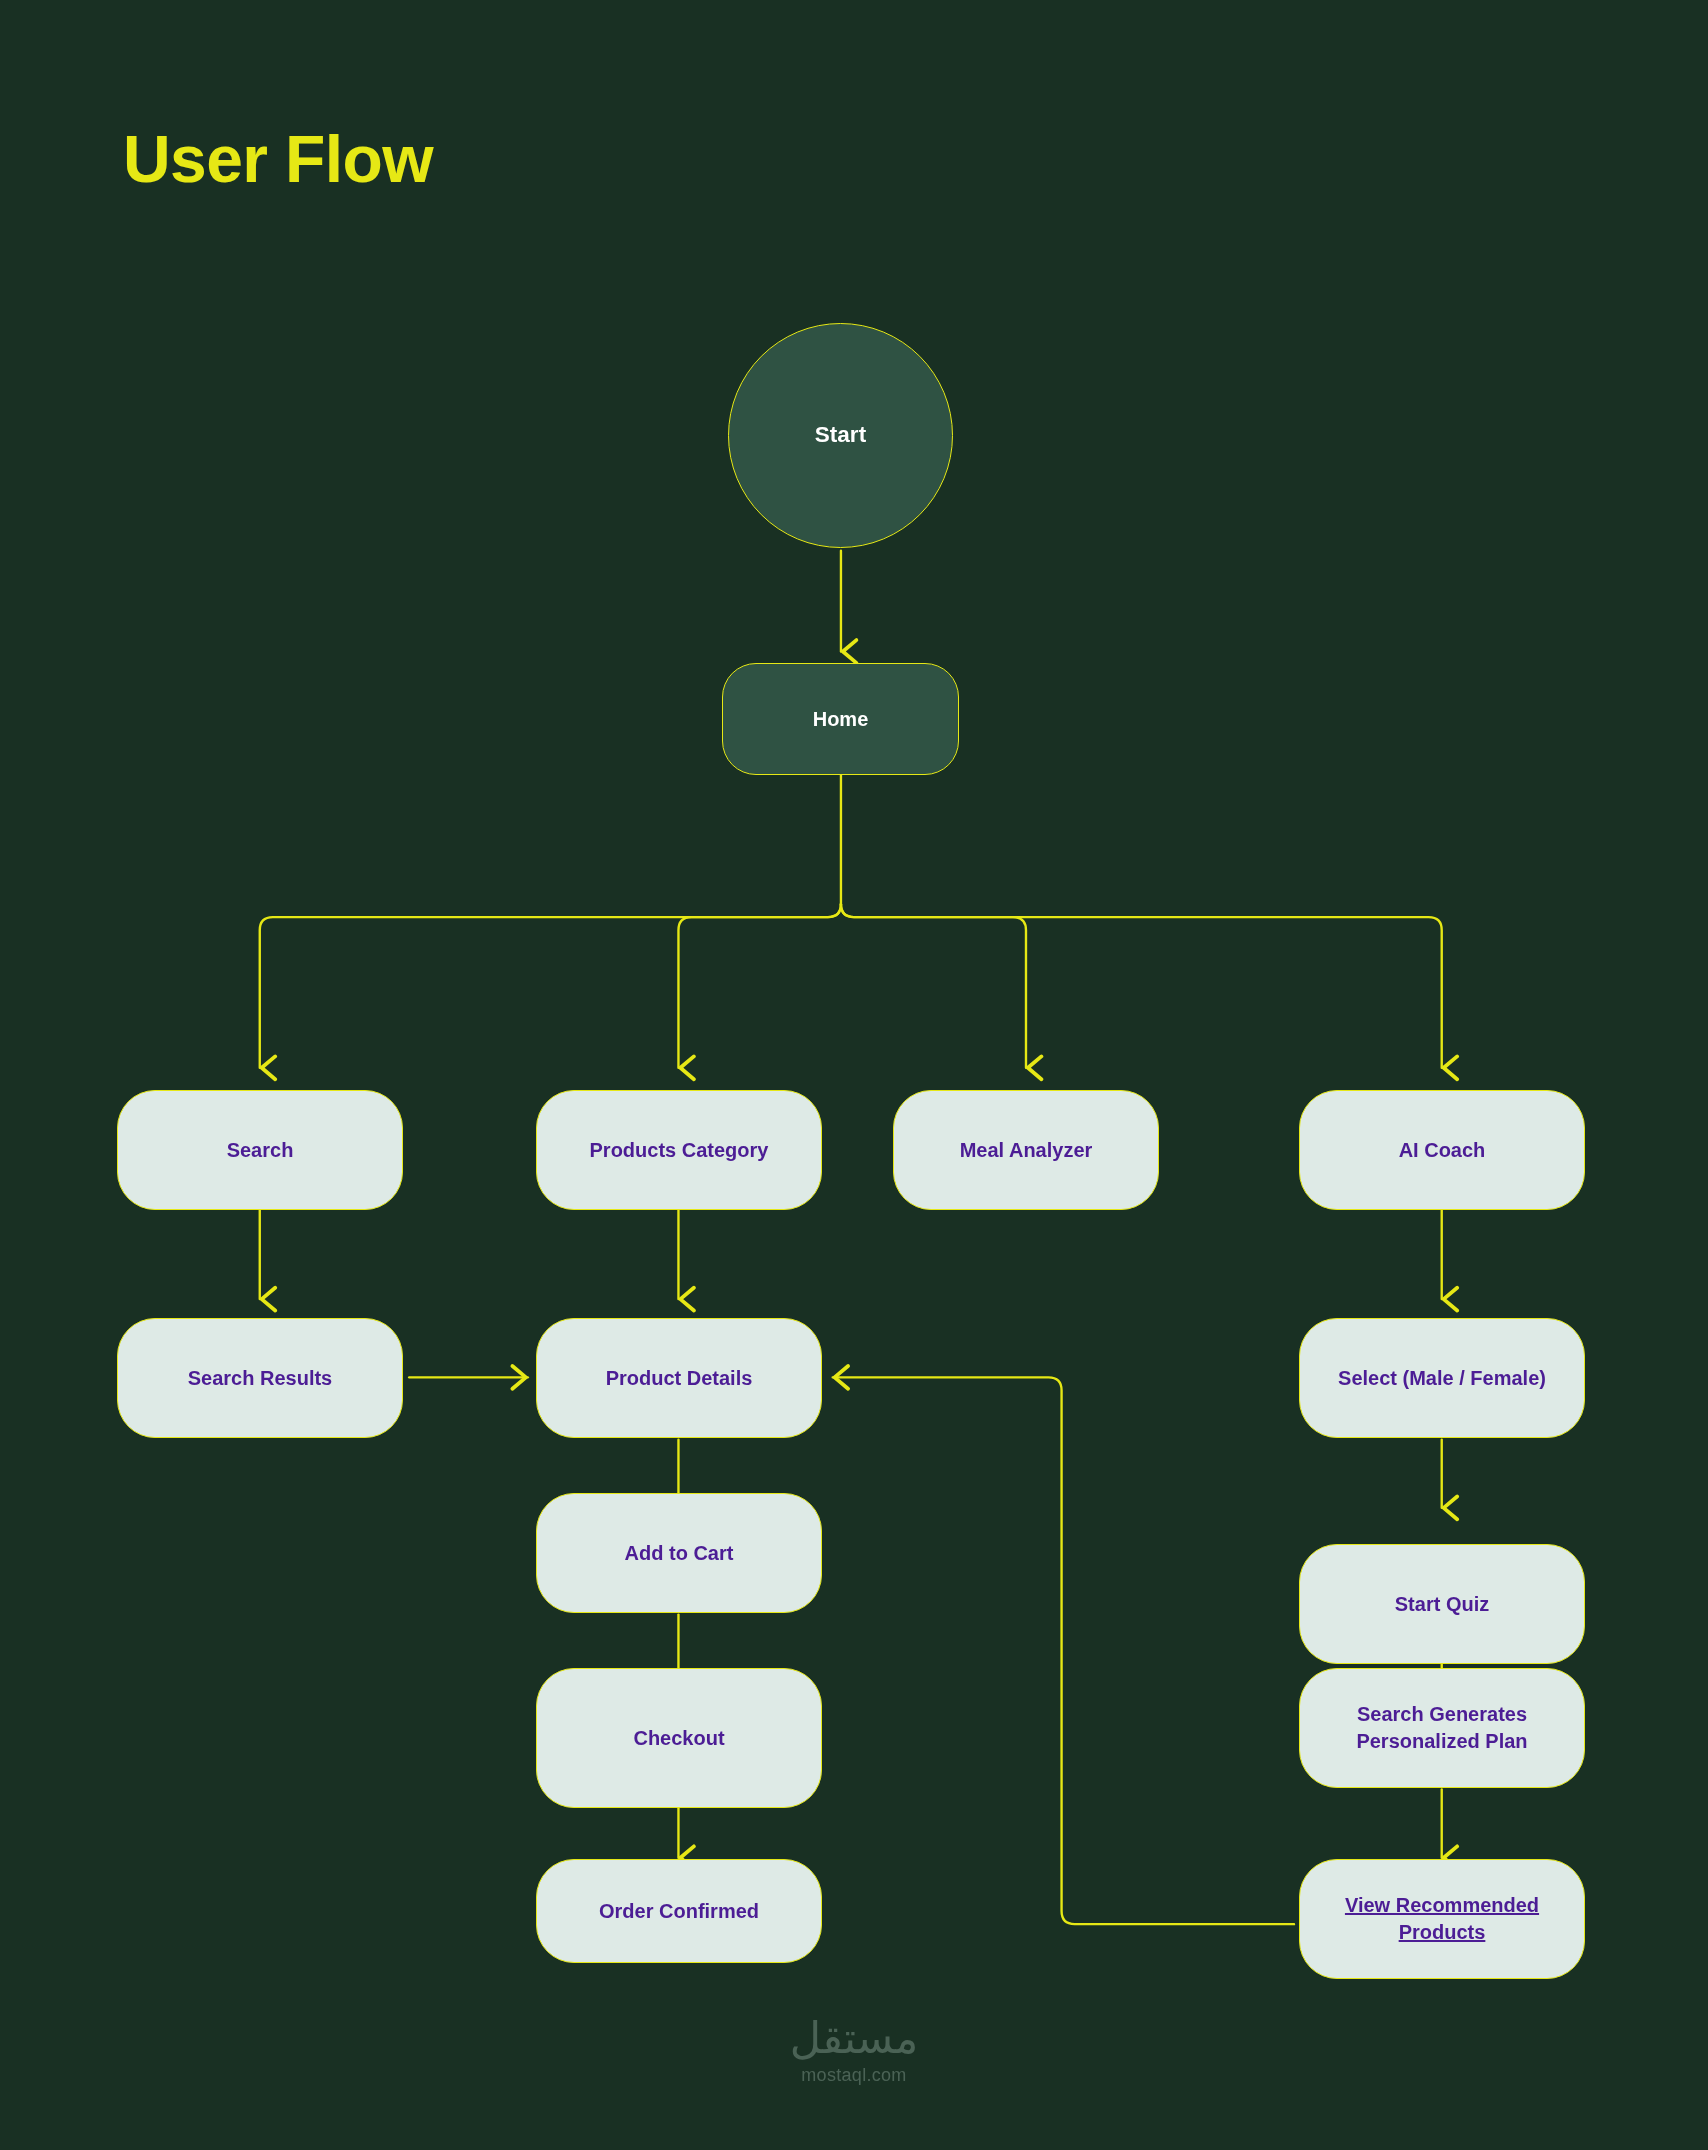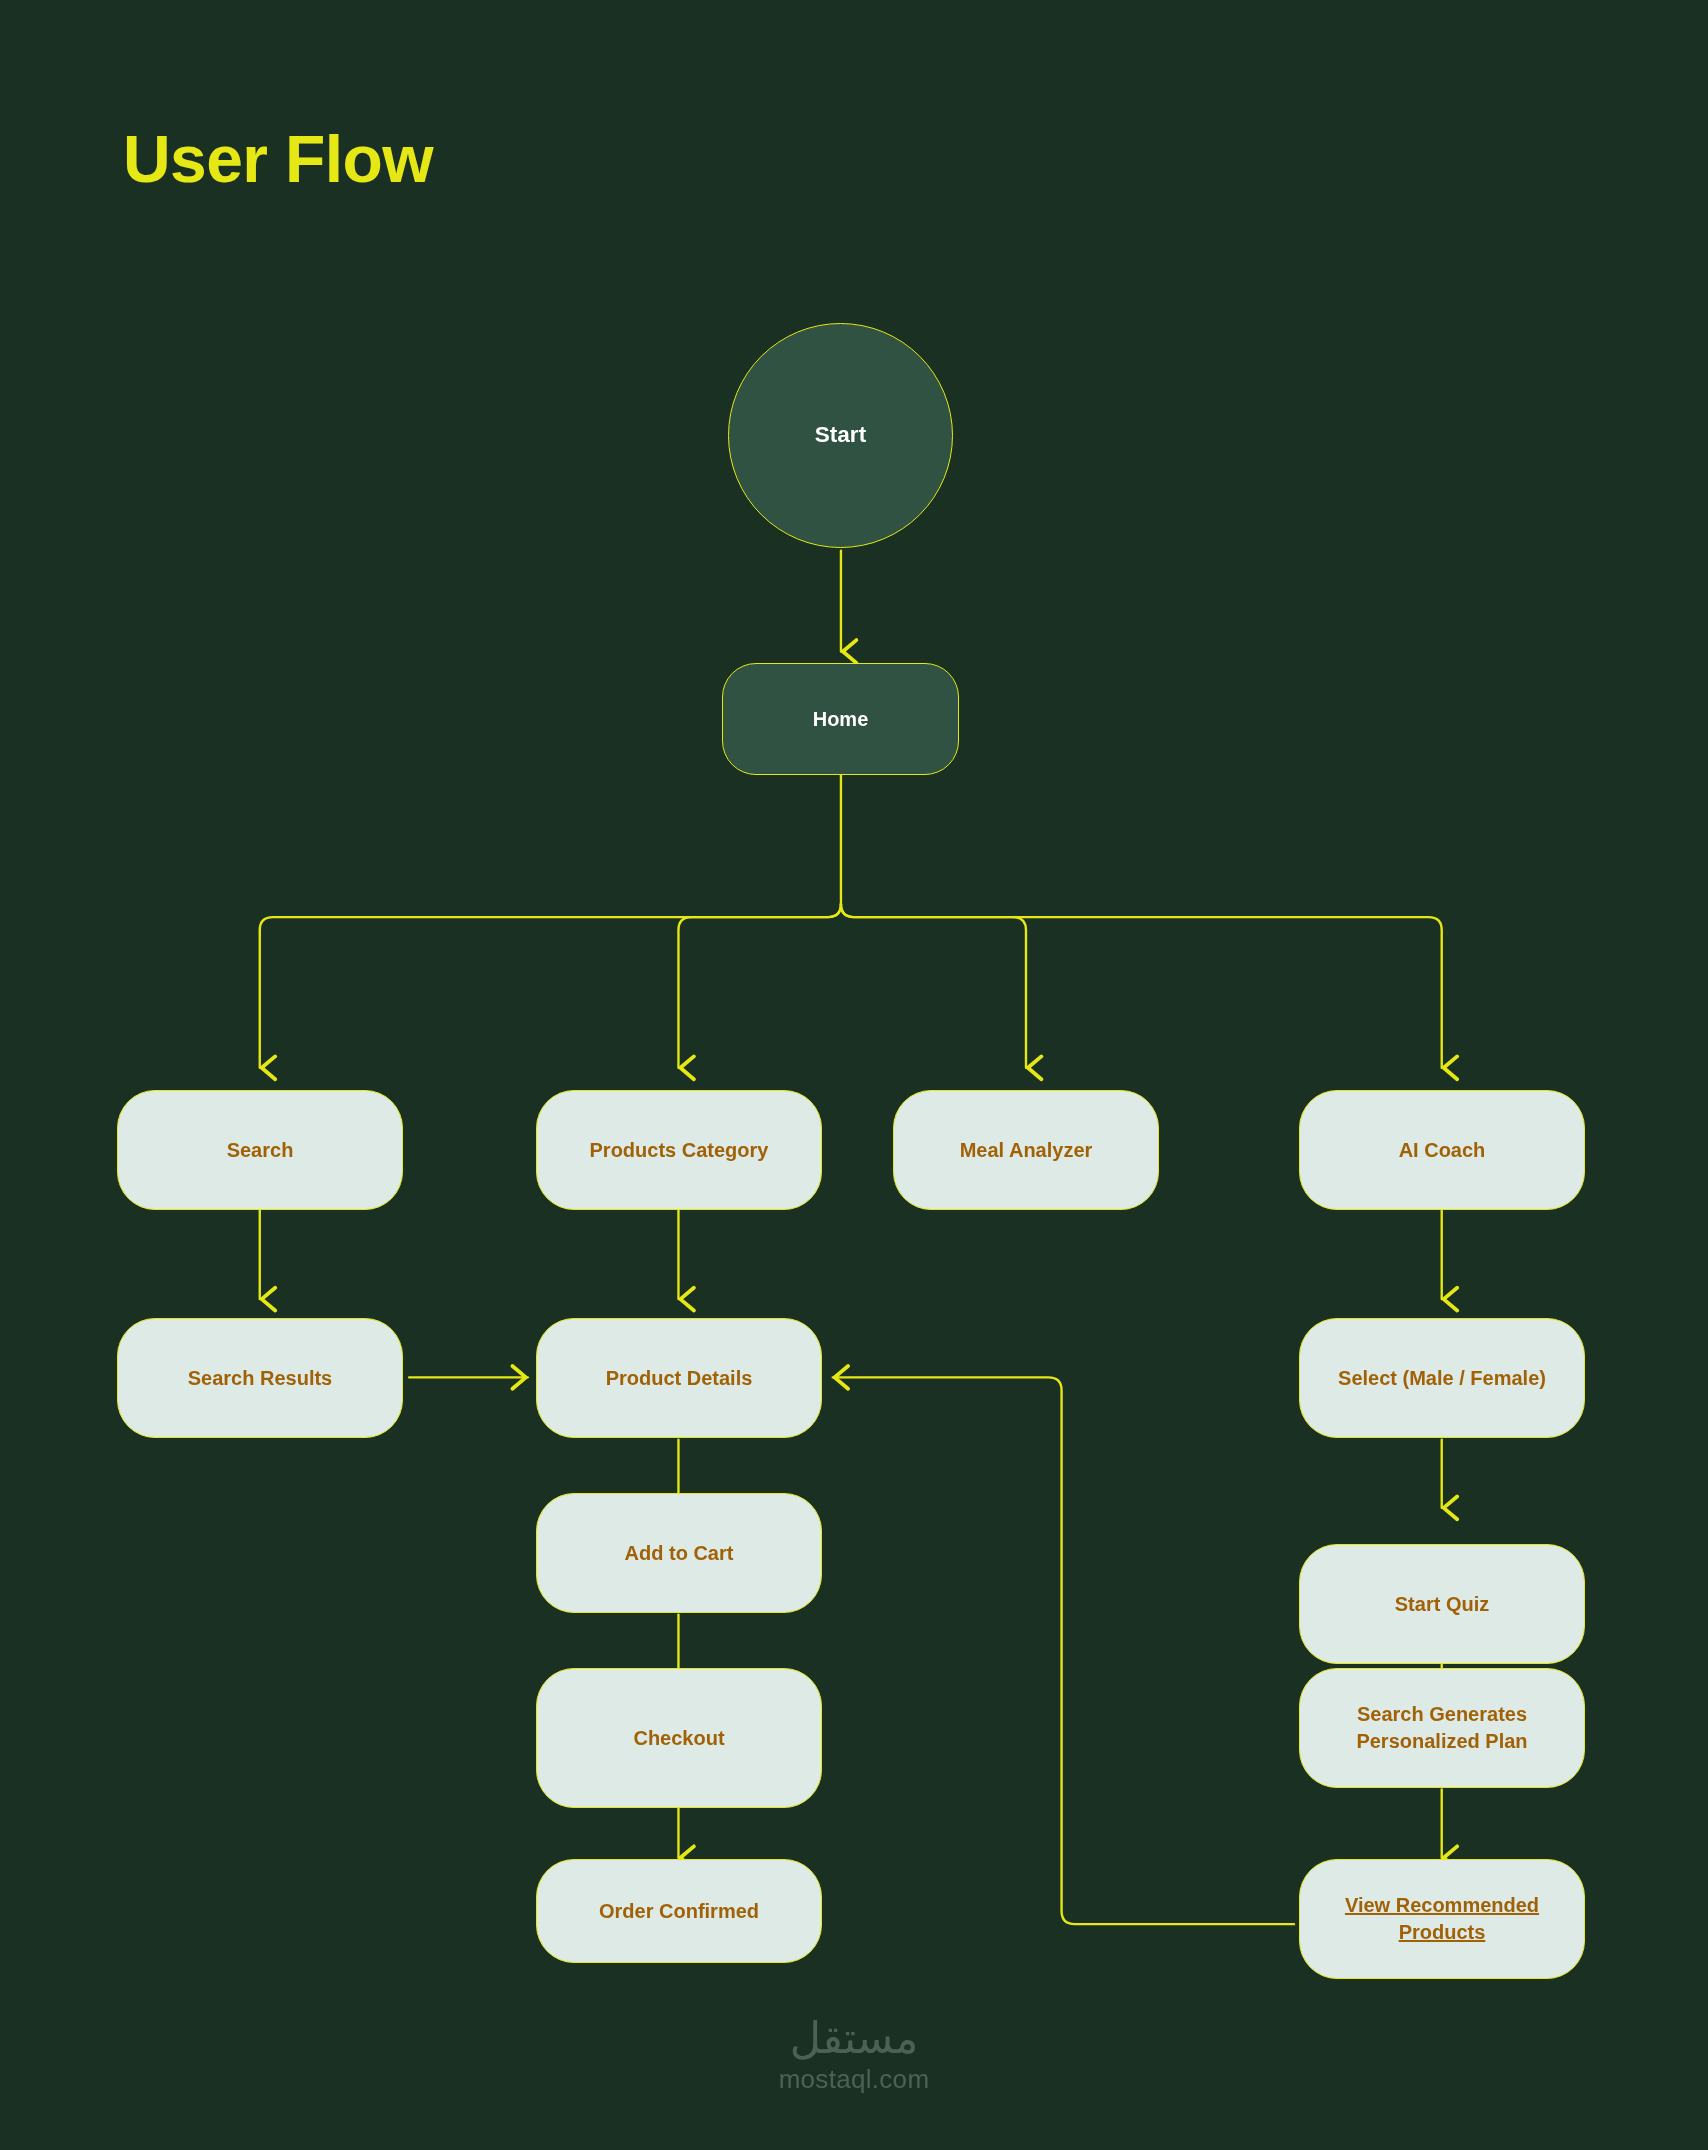--- a/index.html
+++ b/index.html
@@ -37,21 +37,21 @@
   }
   .node {
     position: absolute;
     box-sizing: border-box;
     display: flex;
     align-items: center;
     justify-content: center;
     text-align: center;
     border: 1.8px solid #E6E815;
     background: #DEEAE6;
-    color: #a16207;
+    color: #4c1d95;
     font-weight: 700;
     font-size: 20px;
     line-height: 1.34;
     padding: 0 13px;
     border-radius: 38px;
   }
   .node.dark {
     background: #2F5243;
     color: #FFFFFF;
   }
@@ -71,21 +71,21 @@
     opacity: 0.42;
   }
   .watermark .wm-ar {
     font-size: 43px;
     font-weight: 400;
     color: #8FA79A;
     line-height: 1;
     direction: rtl;
   }
   .watermark .wm-url {
-    font-size: 26px;
+    font-size: 18px;
     font-weight: 400;
     color: #8FA79A;
     line-height: 1;
     letter-spacing: 0.3px;
   }
 </style>
 </head>
 <body>
 
 <div id="canvas">

